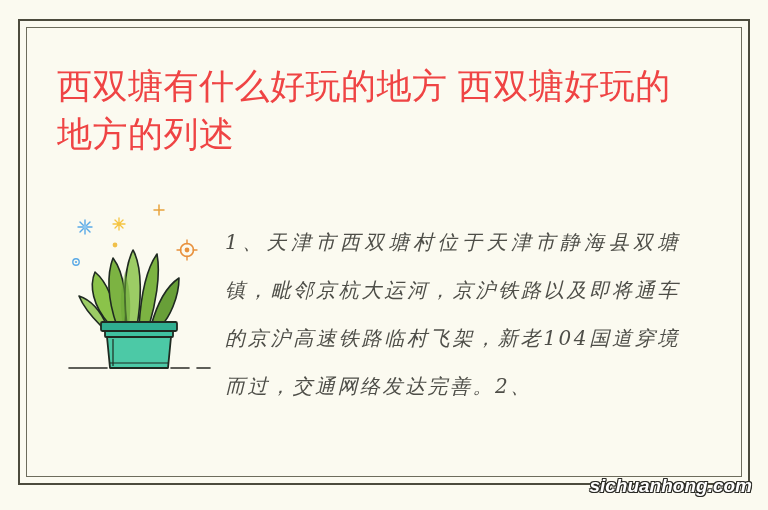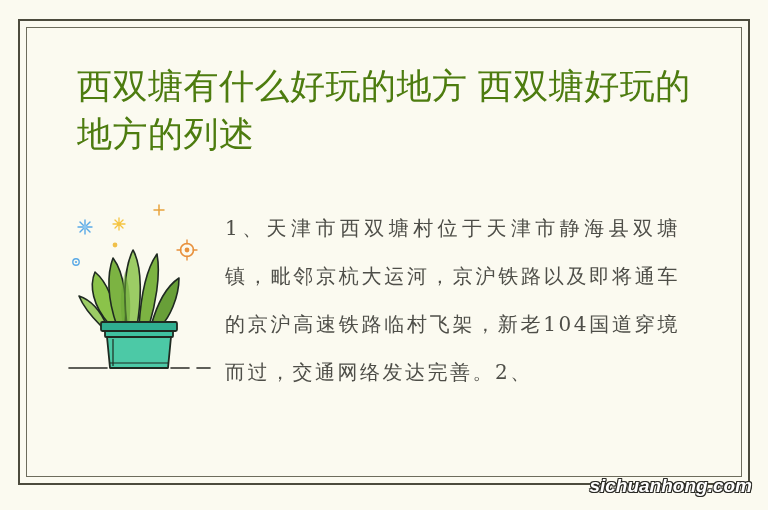--- a/index.html
+++ b/index.html
@@ -45,25 +45,24 @@
   }
 
   
   .title {
     position: absolute;
     left: 57px;
     top: 62px;
     width: 640px;
     font-size: 35px;
     line-height: 48px;
-    color: #4d7c0f;
+    color: #ef4444;
     letter-spacing: 0.5px;
     font-weight: 400;
     white-space: pre-wrap;
-    margin-left: 20px;
   }
 
   
   .content {
     position: absolute;
     left: 57px;
     top: 196px;
     width: 640px;
     height: 250px;
   }
@@ -75,28 +74,29 @@
     top: 6px;
     width: 145px;
     height: 180px;
   }
   .illustration svg { display: block; }
 
   
   .body-text {
     position: absolute;
     left: 168px;
-    top: 8px;
+    top: 22px;
     width: 455px;
     font-family: "DejaVu Serif", serif;
     font-size: 20px;
     line-height: 48px;
     color: #4e4e48;
     letter-spacing: 2.5px;
     text-align: justify;
+    font-style: italic;
     white-space: pre-wrap;
   }
 
   
   .watermark {
     position: absolute;
     right: 16px;
     bottom: 13px;
     font-size: 19px;
     font-weight: bold;

